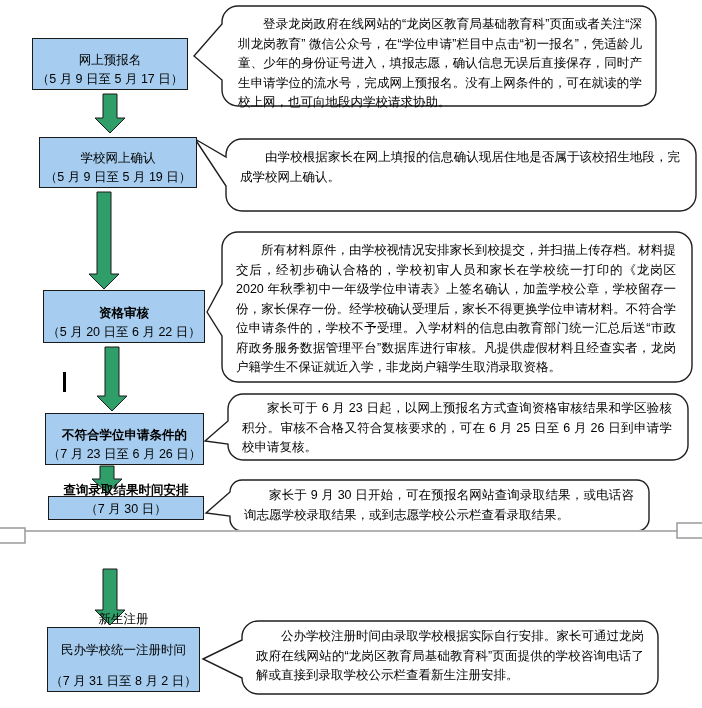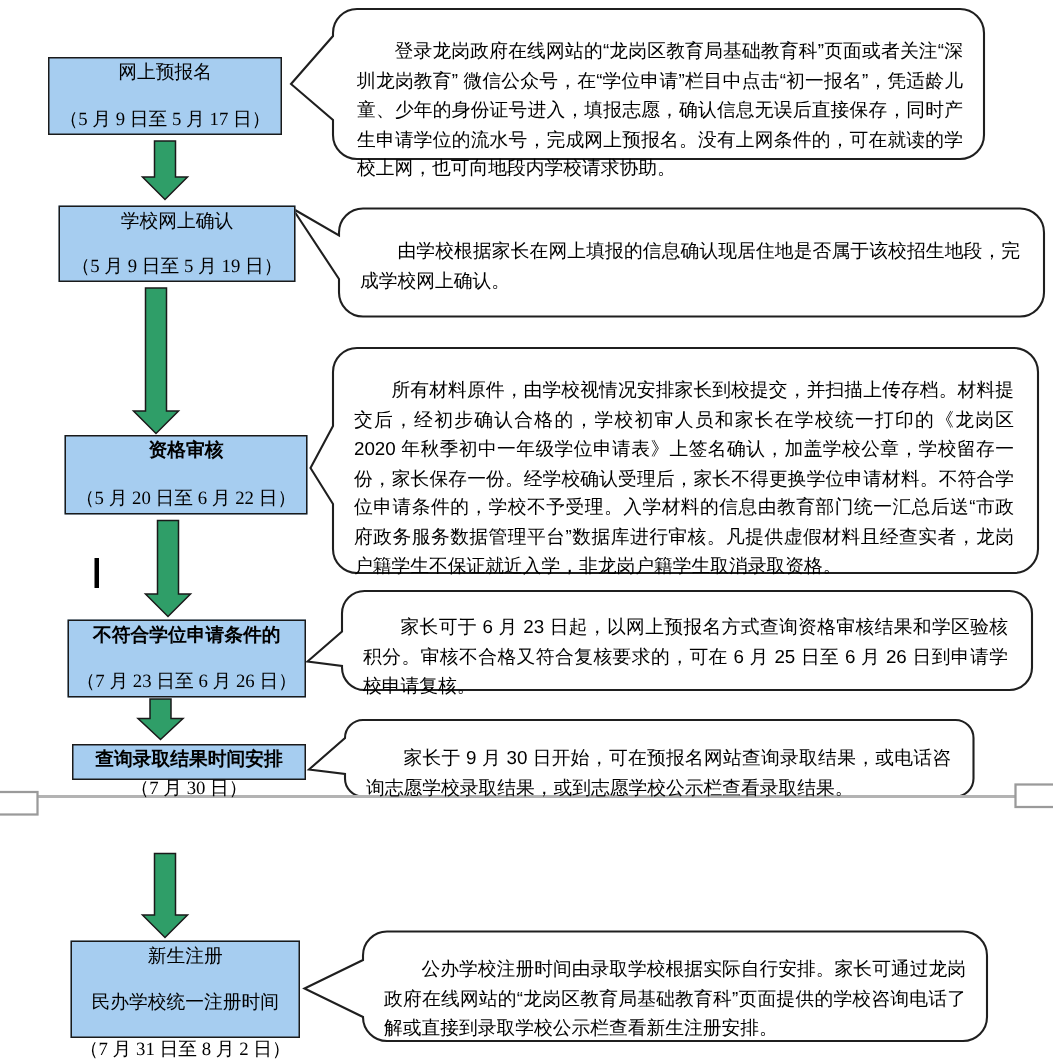--- a/index.html
+++ b/index.html
@@ -17,27 +17,27 @@
   body{
     width:702px;height:708px;position:relative;background:#ffffff;overflow:hidden;
     font-family:"Liberation Sans","DejaVu Sans",sans-serif;color:var(--text-color);
   }
   .canvas{position:absolute;inset:0;}
   svg.shapes{position:absolute;left:0;top:0;}
   .flow-box{
     position:absolute;box-sizing:border-box;
     background:var(--box-fill);
     border:1.4px solid var(--box-border);
-    display:flex;flex-direction:column;align-items:center;justify-content:space-between;
-    font-size:12.5px;line-height:19px;text-align:center;font-family:Liberation Serif, serif;
+    display:flex;flex-direction:column;align-items:center;justify-content:flex-end;
+    font-size:12.5px;line-height:19px;text-align:center;
   }
   .flow-box .t-bold{font-weight:bold;}
   .callout-text{
     position:absolute;font-size:12.5px;line-height:19.5px;
-    text-align:justify;text-indent:2em;color:var(--text-color);margin-top:10px;
+    text-align:justify;text-indent:2em;color:var(--text-color);
   }
   .cursor-mark{position:absolute;width:2.5px;height:20px;background:#000;}
   .bubble{fill:var(--callout-fill);stroke:var(--callout-border);stroke-width:1.4;}
   .arrow{fill:var(--arrow-fill);stroke:var(--arrow-border);stroke-width:1;}
   .pb-line{fill:var(--page-break-line);}
   .pb-marker{fill:#ffffff;stroke:var(--marker-border);stroke-width:1.5;}
 </style>
 </head>
 <body>
 

